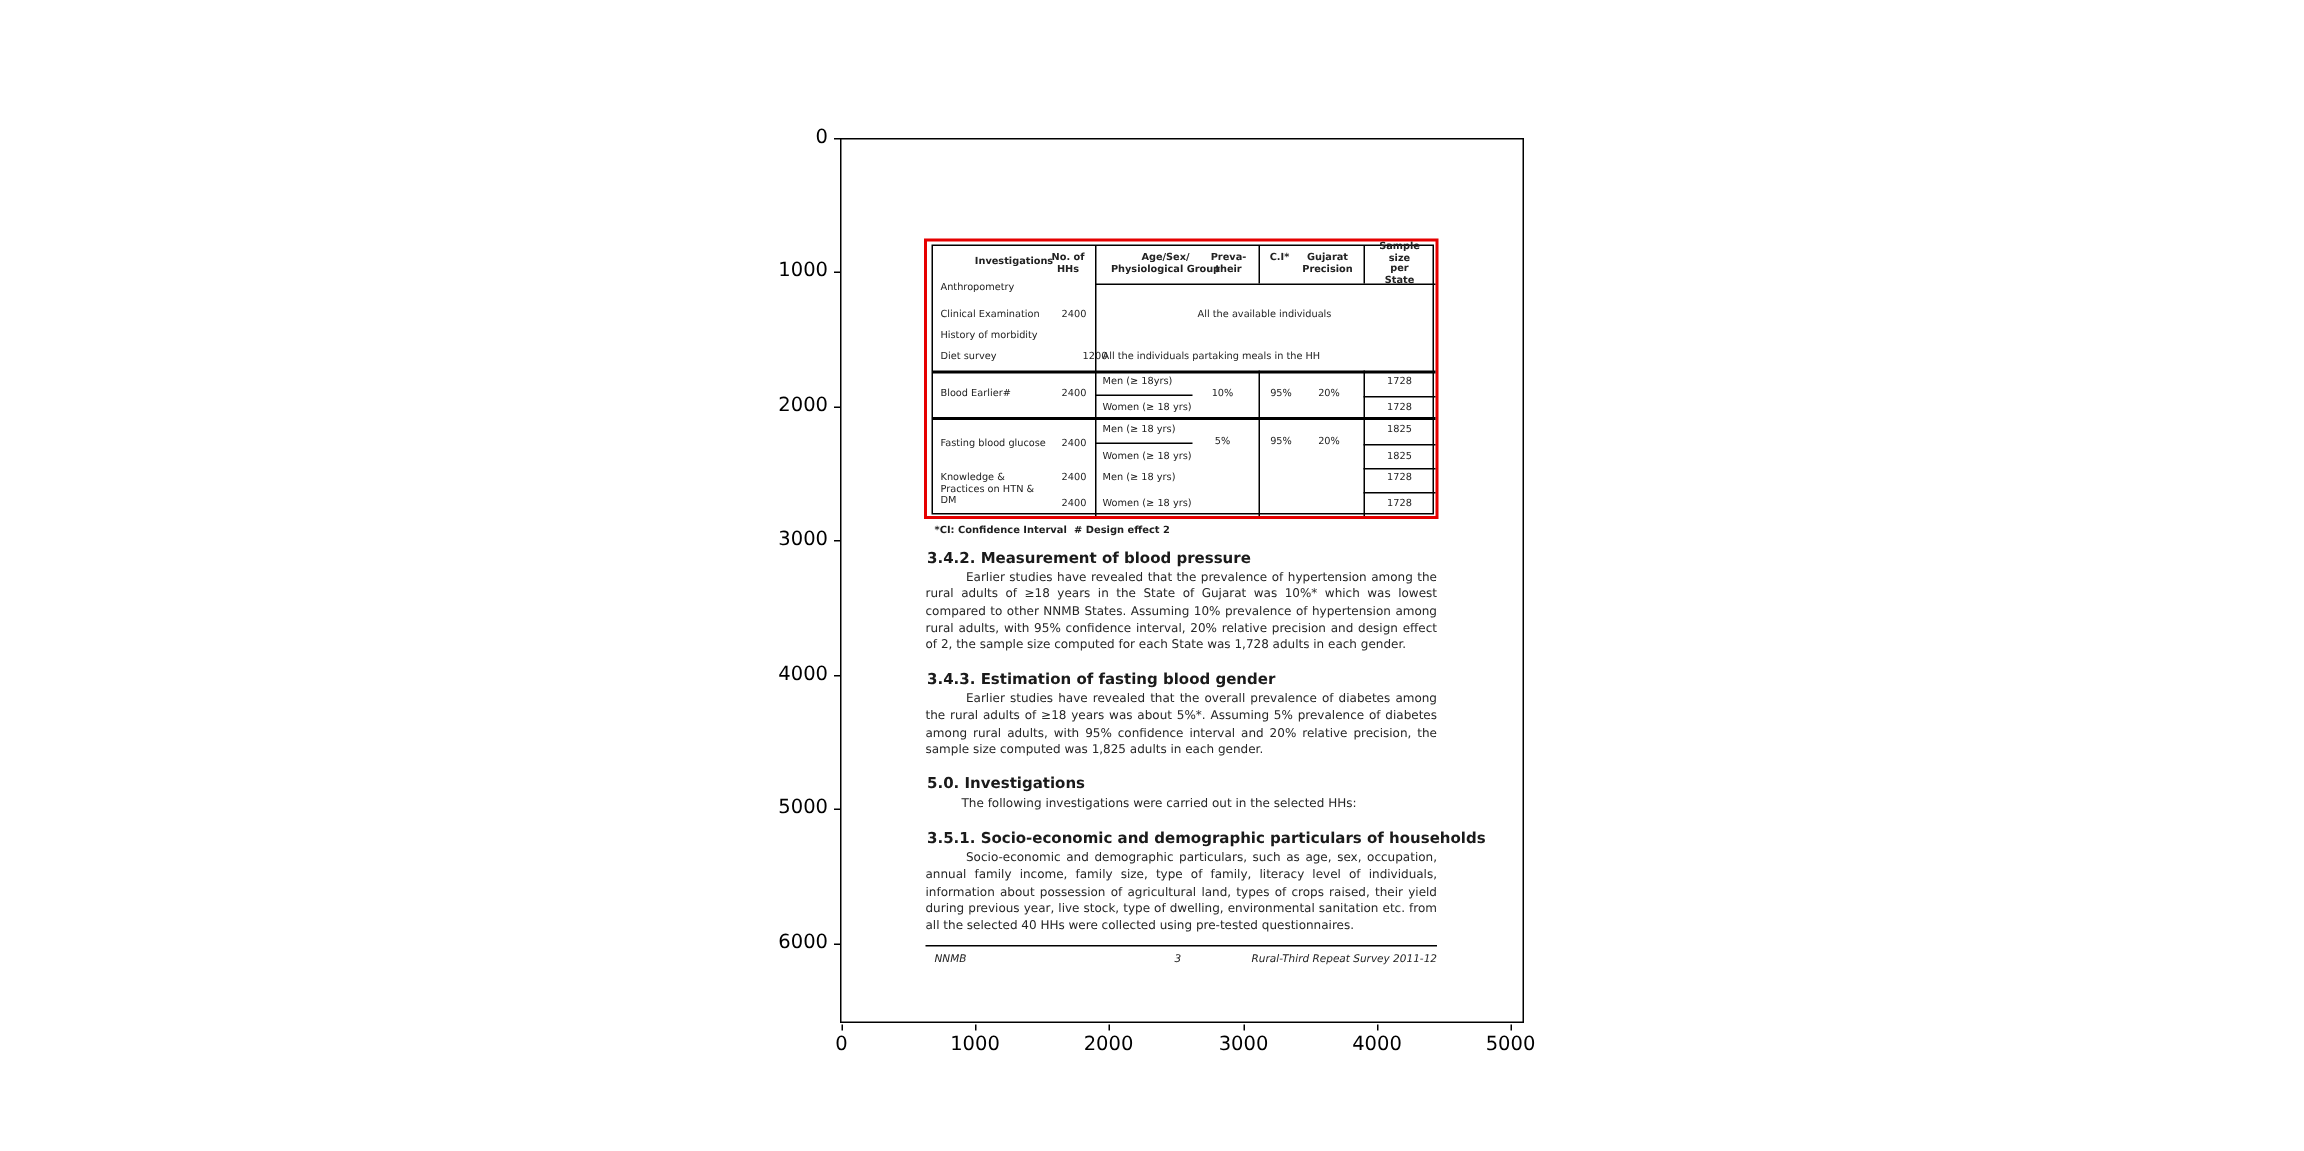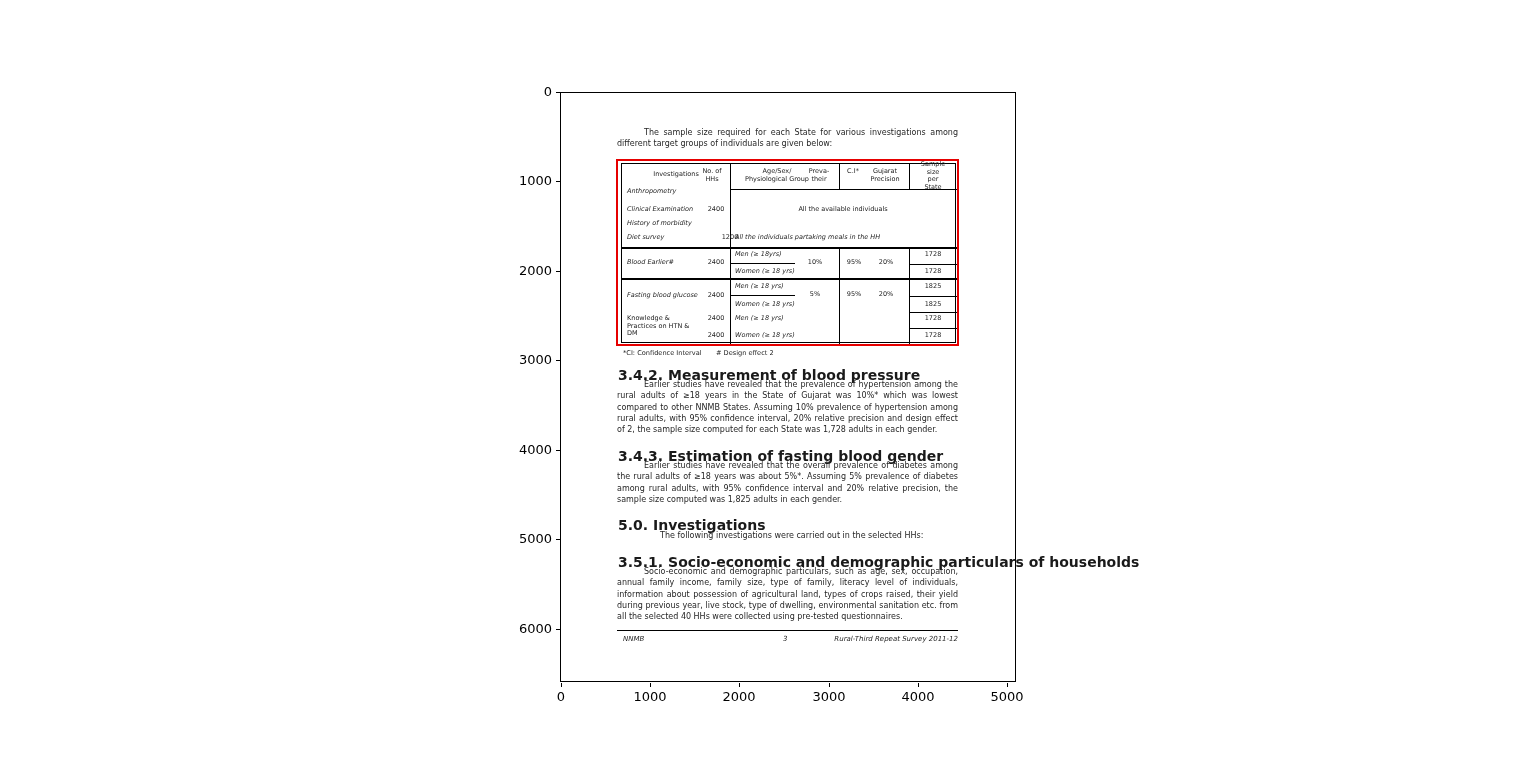--- a/index.html
+++ b/index.html
@@ -8,28 +8,28 @@
   .abs { position:absolute; }
   .axes { position:absolute; left:560px; top:92px; width:456px; height:590px;
           border:1px solid #000; background:#ffffff; }
   .tick-label { position:absolute; font-size:13px; color:#000; line-height:14px; }
   .ytick-label { width:46px; text-align:right; }
   .xtick-label { width:60px; text-align:center; }
   .tickmark { position:absolute; background:#000; }
   .doc { position:absolute; inset:0; color:#1d1d1d; filter:blur(0.2px); }
   .para { position:absolute; width:341px; font-size:8px; line-height:11.3px;
           text-align:justify; text-indent:27px; color:#262626; }
-  .h { position:absolute; font-size:14px; font-weight:bold; white-space:nowrap; color:#1a1a1a; }
-  .small { font-size:6.6px; white-space:nowrap; }
+  .h { position:absolute; font-size:10px; font-weight:bold; white-space:nowrap; color:#1a1a1a; }
+  .small { font-size:6.6px; white-space:nowrap;font-weight:bold; }
   .redbox { position:absolute; border:2px solid #e60000; }
   .tbl { position:absolute; border:1px solid #000; }
   .cell { position:absolute; font-size:6.5px; line-height:7.6px; white-space:pre-line; color:#222; }
   .cc { transform:translate(-50%,-50%); text-align:center; }
-  .cl { transform:translate(0,-50%); white-space:nowrap;font-style:italic; }
-  .b { font-weight:normal; }
+  .cl { transform:translate(0,-50%); white-space:nowrap; }
+  .b { font-weight:bold; }
   .hline { position:absolute; background:#000; height:1px; }
   .vline { position:absolute; background:#000; width:1px; }
   .thick { height:2px; }
   .footer-txt { position:absolute; font-size:7px; font-style:italic; white-space:nowrap; color:#222; }
 </style>
 </head>
 <body>
 
 <div class="canvas">
 
@@ -59,21 +59,20 @@
   <div class="tick-label xtick-label" style="left:531px;top:690px">0</div>
   <div class="tick-label xtick-label" style="left:620px;top:690px">1000</div>
   <div class="tick-label xtick-label" style="left:709px;top:690px">2000</div>
   <div class="tick-label xtick-label" style="left:799px;top:690px">3000</div>
   <div class="tick-label xtick-label" style="left:888px;top:690px">4000</div>
   <div class="tick-label xtick-label" style="left:977px;top:690px">5000</div>
 
   <div class="axes">
     <div class="doc">
 
-      <div class="para" style="left:56px;top:34px">The sample size required for each State for various investigations among different target groups of individuals are given below:</div>
 
       <div class="redbox" style="left: 55px; top: 66px; width: 343px; height: 187px; border-color: rgb(230, 0, 0);"></div>
 
       <div class="tbl" style="left:60px;top:70px;width:335px;height:180px">
 
         <div class="vline" style="left:108px;top:0;height:180px"></div>
         <div class="vline" style="left:217px;top:0;height:25px"></div>
         <div class="vline" style="left:287px;top:0;height:25px"></div>
         <div class="vline" style="left:217px;top:83px;height:97px"></div>
         <div class="vline" style="left:287px;top:83px;height:97px"></div>
@@ -145,21 +144,21 @@
       <div class="abs small" style="left:62px;top:256px">*CI: Confidence Interval</div>
       <div class="abs small" style="left:155px;top:256px"># Design effect 2</div>
 
       <div class="h" style="left:57px;top:274px">3.4.2. Measurement of blood pressure</div>
       <div class="para" style="left:56px;top:286px">Earlier studies have revealed that the prevalence of hypertension among the rural adults of ≥18 years in the State of Gujarat was 10%* which was lowest compared to other NNMB States. Assuming 10% prevalence of hypertension among rural adults, with 95% confidence interval, 20% relative precision and design effect of 2, the sample size computed for each State was 1,728 adults in each gender.</div>
 
       <div class="h" style="left:57px;top:355px">3.4.3. Estimation of fasting blood gender</div>
       <div class="para" style="left:56px;top:367px">Earlier studies have revealed that the overall prevalence of diabetes among the rural adults of ≥18 years was about 5%*. Assuming 5% prevalence of diabetes among rural adults, with 95% confidence interval and 20% relative precision, the sample size computed was 1,825 adults in each gender.</div>
 
       <div class="h" style="left:57px;top:424px">5.0. Investigations</div>
-      <div class="para" style="left:72px;top:437px;text-align:left">The following investigations were carried out in the selected HHs:</div>
+      <div class="para" style="left:53px;top:437px;text-align:left">The following investigations were carried out in the selected HHs:</div>
 
       <div class="h" style="left:57px;top:461px">3.5.1. Socio-economic and demographic particulars of households</div>
       <div class="para" style="left:56px;top:473px">Socio-economic and demographic particulars, such as age, sex, occupation, annual family income, family size, type of family, literacy level of individuals, information about possession of agricultural land, types of crops raised, their yield during previous year, live stock, type of dwelling, environmental sanitation etc. from all the selected 40 HHs were collected using pre-tested questionnaires.</div>
 
       <div class="hline" style="left:56px;top:537px;width:341px"></div>
       <div class="footer-txt" style="left:62px;top:542px">NNMB</div>
       <div class="footer-txt" style="left:222px;top:542px">3</div>
       <div class="footer-txt" style="left:397px;top:542px;transform:translateX(-100%)">Rural-Third Repeat Survey 2011-12</div>
 
     </div>

